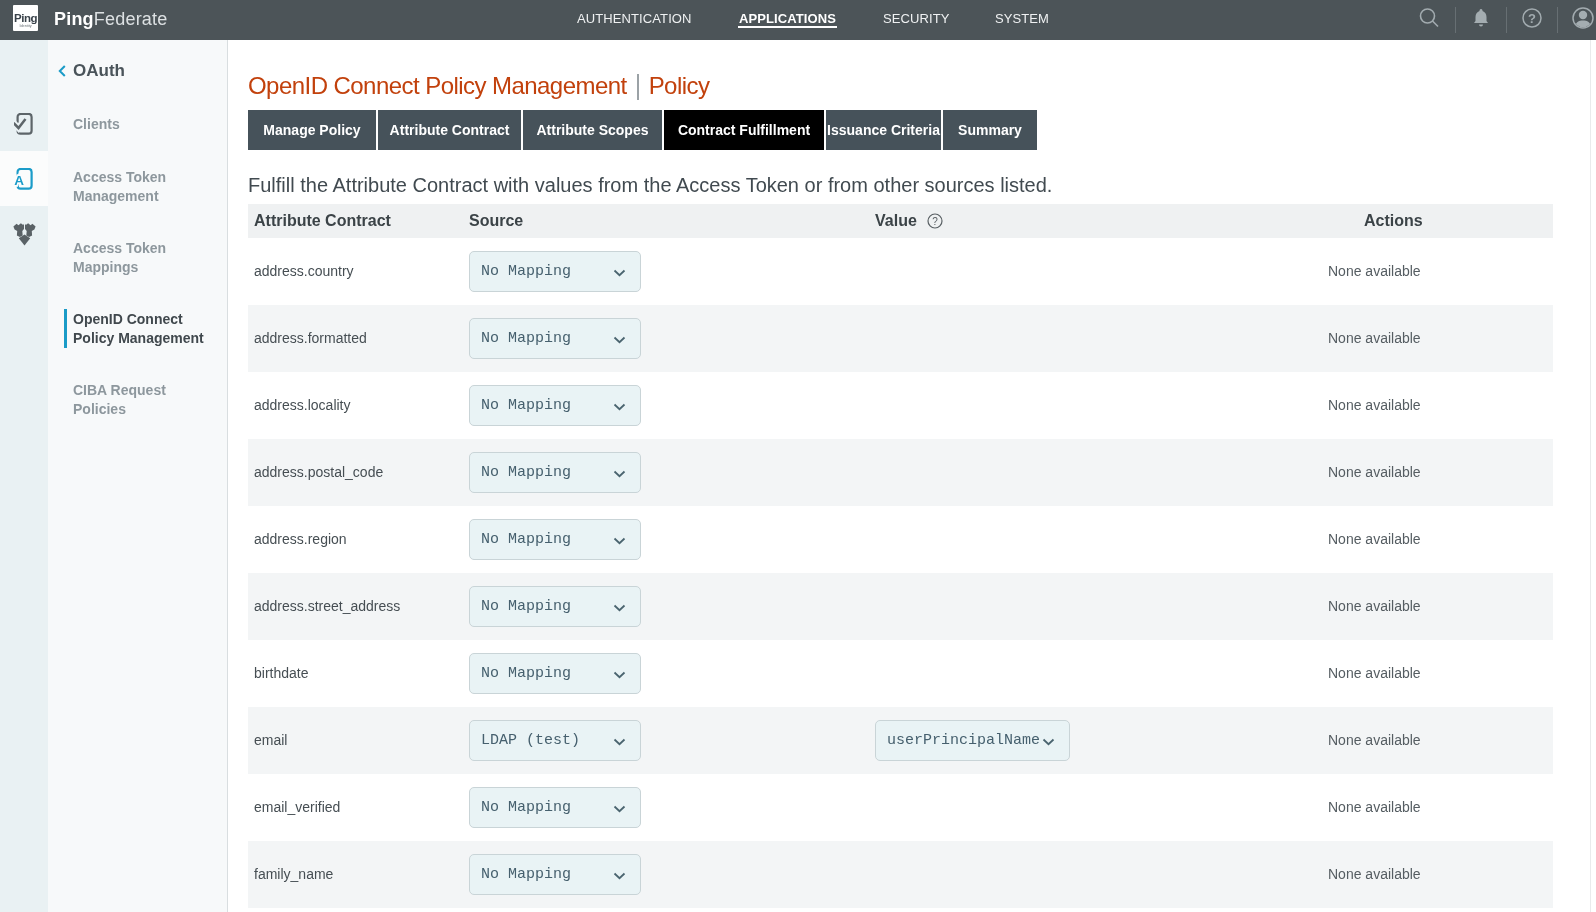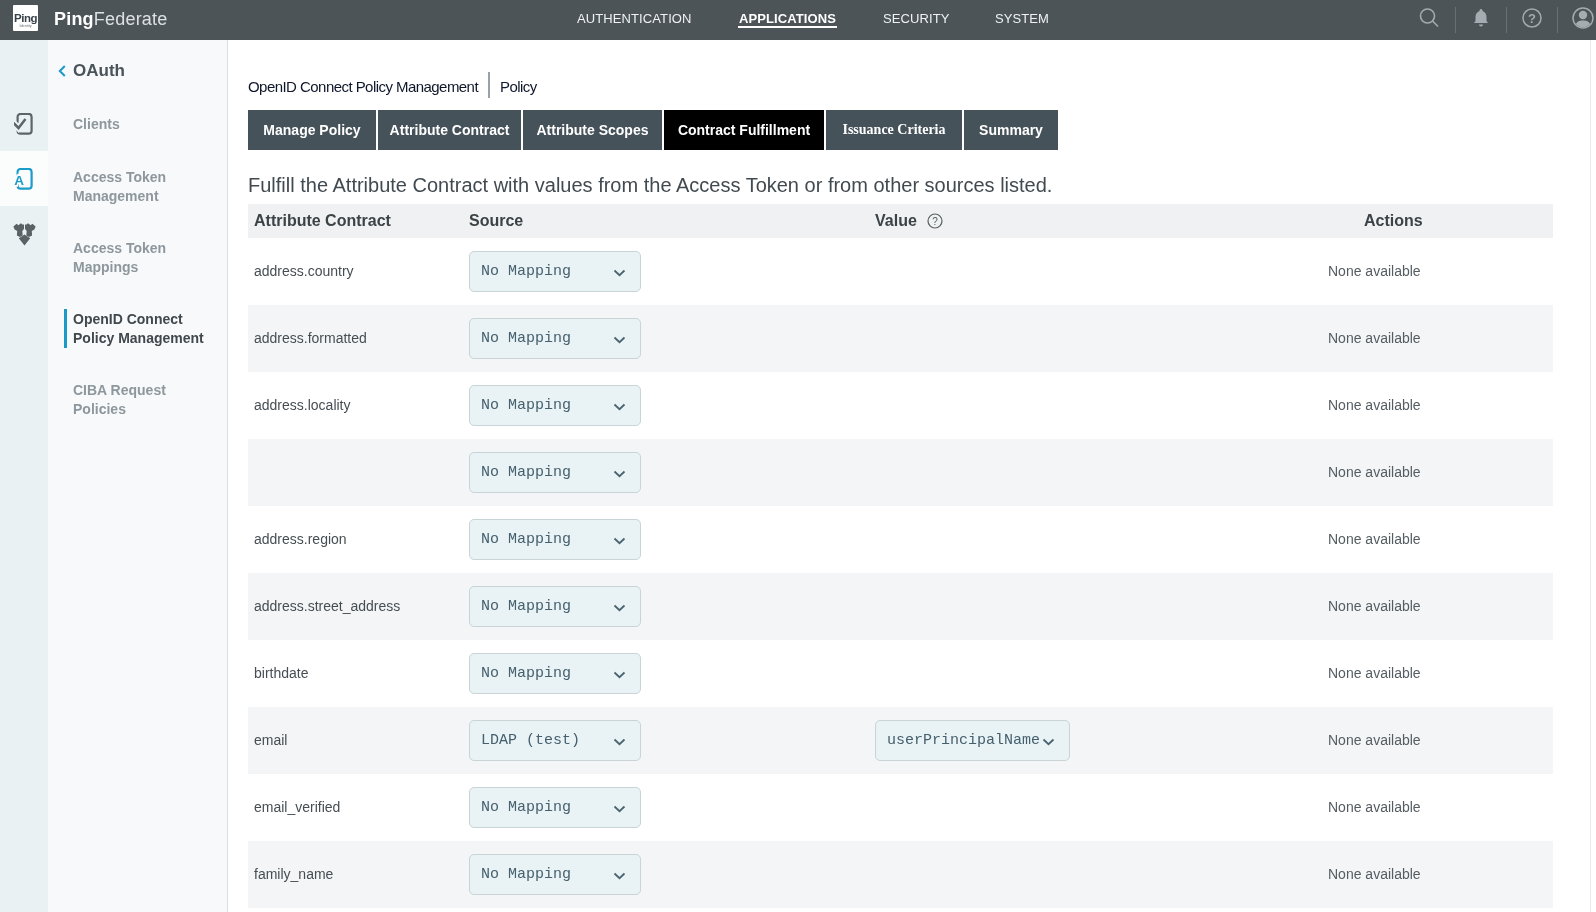--- a/index.html
+++ b/index.html
@@ -29,21 +29,21 @@
 
 
 #side { position:absolute; left:48px; top:40px; width:180px; height:872px; background:#f7f9fa; border-right:1px solid #d9dee0; }
 #sidehead { position:absolute; left:58px; top:61px; font-size:17px; font-weight:bold; color:#4a545a; }
 .sitem { position:absolute; left:73px; font-size:14px; font-weight:bold; color:#8d979d; line-height:18.5px; }
 .sitem.active { color:#40484d; }
 #sidebar-bar { position:absolute; left:64px; top:309px; width:3px; height:39px; background:#1a9bc7; }
 
 
 #main { position:absolute; left:229px; top:40px; width:1367px; height:872px; background:#fff; }
-#title { position:absolute; left:19px; top:32px; font-size:15px; letter-spacing:-0.55px; color:#0f172a; }
+#title { position:absolute; left:19px; top:32px; font-size:24px; letter-spacing:-0.55px; color:#c2410c; }
 #title .sep { display:inline-block; width:2px; height:26px; background:#9ba2a6; margin:0 10px; vertical-align:-6px; }
 #tabs { position:absolute; left:19px; top:70px; height:40px; }
 .tab { position:relative; float:left; height:40px; margin-right:2px; background:#46525a; color:#fff; font-size:14px; font-weight:bold; text-align:center; line-height:40px; }
 .tab.active { background:#000000; }
 #desc { position:absolute; left:19px; top:134px; font-size:20px; color:#414a50; }
 
 
 #table { position:absolute; left:19px; top:164px; width:1305px; }
 #thead { position:relative; width:1305px; height:34px; background:#eff1f2; }
 #thead div { position:absolute; top:8px; font-size:16px; font-weight:bold; color:#3b4347; }
@@ -135,21 +135,21 @@
   <div class="sitem" style="top:381px;">CIBA Request<br>Policies</div>
 
   <div id="rightline" style="position:absolute; left:1590px; top:40px; width:1px; height:872px; background:#e9ebec; z-index:9;"></div>
   <div id="main">
     <div id="title">OpenID Connect Policy Management<span class="sep"></span>Policy</div>
     <div id="tabs">
       <div class="tab" style="width:128px;">Manage Policy</div>
       <div class="tab" style="width:143px;">Attribute Contract</div>
       <div class="tab" style="width:139px;">Attribute Scopes</div>
       <div class="tab active" style="width:160px;">Contract Fulfillment</div>
-      <div class="tab" style="width:136px;font-family:Liberation Serif, serif;">Issuance Criteria</div>
+      <div class="tab" style="width:115px;">Issuance Criteria</div>
       <div class="tab" style="width:94px;">Summary</div>
     </div>
     <div id="desc">Fulfill the Attribute Contract with values from the Access Token or from other sources listed.</div>
 
     <div id="table">
       <div id="thead">
         <div style="left:6px;">Attribute Contract</div>
         <div style="left:221px;">Source</div>
         <div style="left:627px;">Value</div>
         <svg id="qmark" style="left:679px; top:9px;" width="16" height="16" viewBox="0 0 16 16">
@@ -173,20 +173,21 @@
           <div class="tactions">None available</div>
         </div>
         <div class="trow">
           <div class="tlabel">address.locality</div>
           <div class="sel src">No Mapping<svg width="13" height="8" viewBox="0 0 13 8">
               <path d="M1.5 1.5 L6.5 6.2 L11.5 1.5" fill="none" stroke="#4a646f" stroke-width="1.8"></path>
             </svg></div>
           <div class="tactions">None available</div>
         </div>
         <div class="trow alt">
+          <div class="tlabel">address.postal_code</div>
           <div class="sel src">No Mapping<svg width="13" height="8" viewBox="0 0 13 8">
               <path d="M1.5 1.5 L6.5 6.2 L11.5 1.5" fill="none" stroke="#4a646f" stroke-width="1.8"></path>
             </svg></div>
           <div class="tactions">None available</div>
         </div>
         <div class="trow">
           <div class="tlabel">address.region</div>
           <div class="sel src">No Mapping<svg width="13" height="8" viewBox="0 0 13 8">
               <path d="M1.5 1.5 L6.5 6.2 L11.5 1.5" fill="none" stroke="#4a646f" stroke-width="1.8"></path>
             </svg></div>

